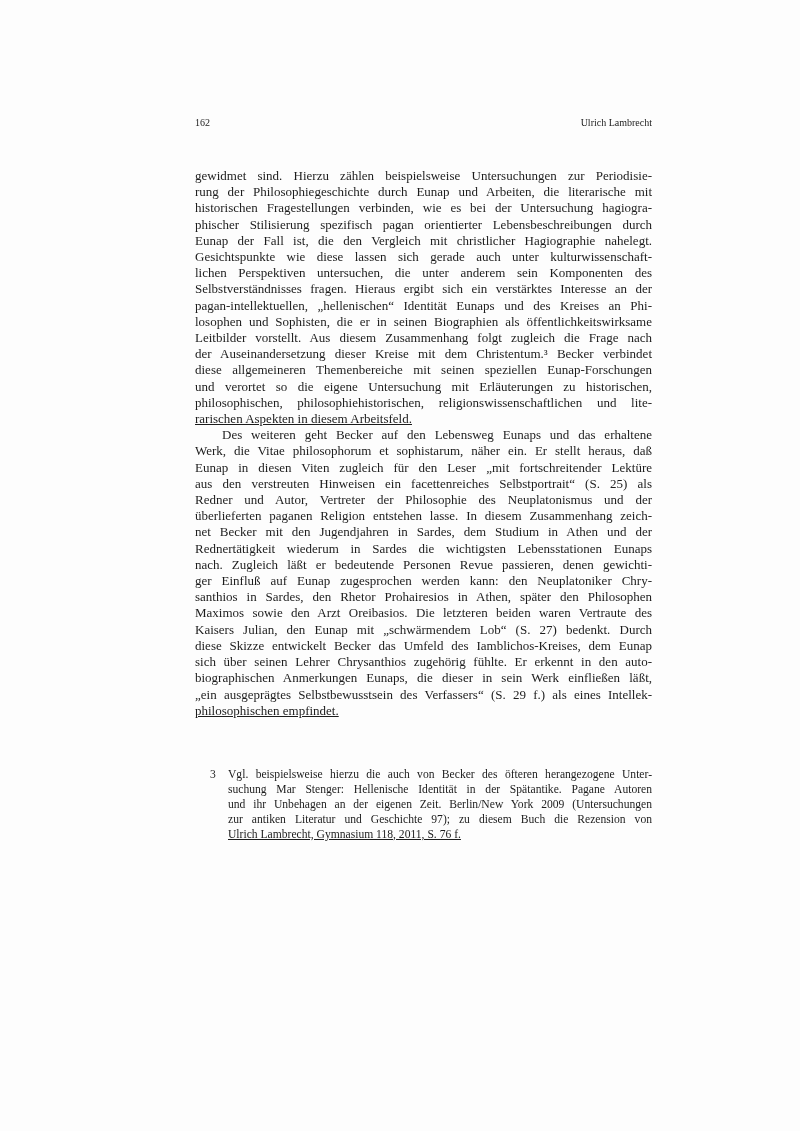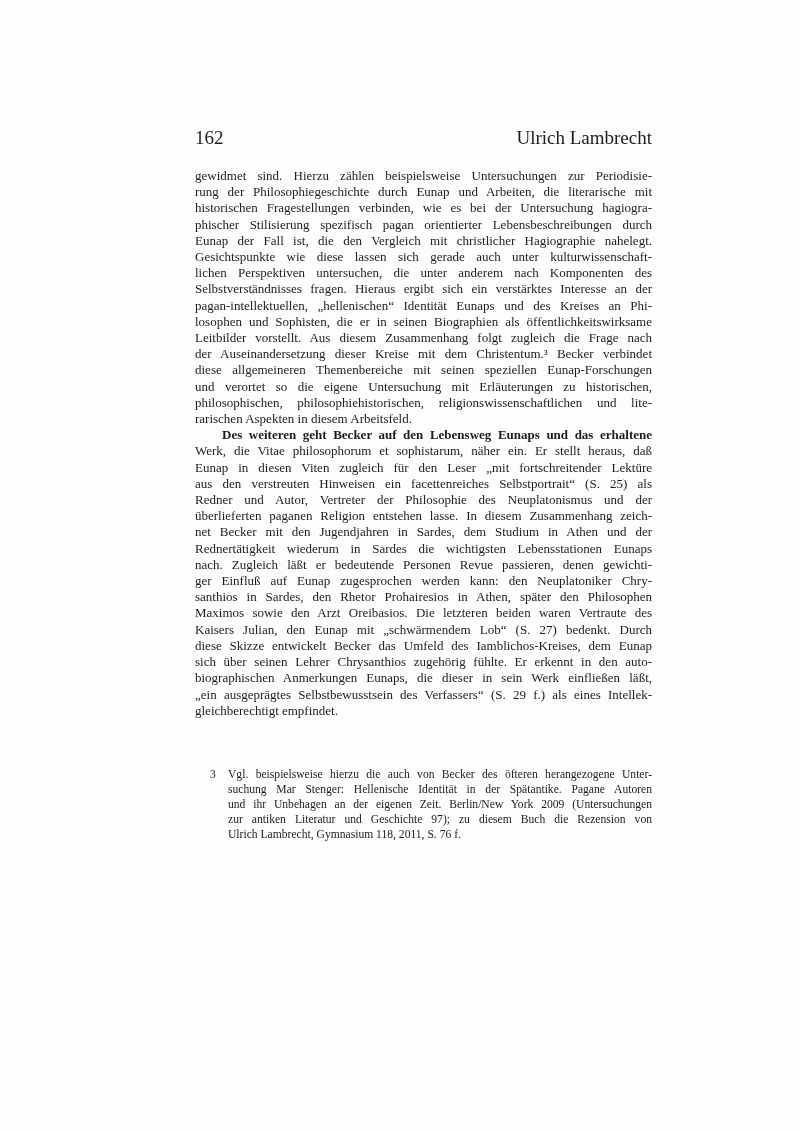--- a/index.html
+++ b/index.html
@@ -13,24 +13,24 @@
     height: 1131px;
     background: #fdfdfd;
     font-family: "Liberation Serif", "DejaVu Serif", serif;
     color: #1c1c1c;
     overflow: hidden;
   }
   
   .running-header {
     position: absolute;
     left: 195px;
-    top: 130px;
+    top: 115px;
     width: 457px;
     height: 16px;
-    font-size: 19px;
+    font-size: 10px;
     line-height: 15px;
   }
   .page-number {
     position: absolute;
     left: 0;
     top: 0;
   }
   .running-title {
     position: absolute;
     left: 0;
@@ -47,24 +47,24 @@
     font-size: 13px;
     line-height: 16.2px;
   }
   .line {
     text-align: justify;
     text-align-last: justify;
     white-space: normal;
   }
   .line.para-end {
     text-align-last: left;
+    text-decoration: underline;
   }
   .line.indent {
     text-indent: 27px;
-    font-weight: bold;
   }
   .book-title {
   }
   
   .footnote {
     position: absolute;
     left: 195px;
     top: 768px;
     width: 457px;
     box-sizing: border-box;
@@ -90,21 +90,21 @@
 
   <div class="body-text">
 
     <div>
       <div class="line">gewidmet sind. Hierzu zählen beispielsweise Untersuchungen zur Periodisie-</div>
       <div class="line">rung der Philosophiegeschichte durch Eunap und Arbeiten, die literarische mit</div>
       <div class="line">historischen Fragestellungen verbinden, wie es bei der Untersuchung hagiogra-</div>
       <div class="line">phischer Stilisierung spezifisch pagan orientierter Lebensbeschreibungen durch</div>
       <div class="line">Eunap der Fall ist, die den Vergleich mit christlicher Hagiographie nahelegt.</div>
       <div class="line">Gesichtspunkte wie diese lassen sich gerade auch unter kulturwissenschaft-</div>
-      <div class="line">lichen Perspektiven untersuchen, die unter anderem nach Komponenten des</div>
+      <div class="line">lichen Perspektiven untersuchen, die unter anderem sein Komponenten des</div>
       <div class="line">Selbstverständnisses fragen. Hieraus ergibt sich ein verstärktes Interesse an der</div>
       <div class="line">pagan-intellektuellen, „hellenischen“ Identität Eunaps und des Kreises an Phi-</div>
       <div class="line">losophen und Sophisten, die er in seinen Biographien als öffentlichkeitswirksame</div>
       <div class="line">Leitbilder vorstellt. Aus diesem Zusammenhang folgt zugleich die Frage nach</div>
       <div class="line">der Auseinandersetzung dieser Kreise mit dem Christentum.³ Becker verbindet</div>
       <div class="line">diese allgemeineren Themenbereiche mit seinen speziellen Eunap-Forschungen</div>
       <div class="line">und verortet so die eigene Untersuchung mit Erläuterungen zu historischen,</div>
       <div class="line">philosophischen, philosophiehistorischen, religionswissenschaftlichen und lite-</div>
       <div class="line para-end">rarischen Aspekten in diesem Arbeitsfeld.</div>
     </div>
@@ -120,21 +120,21 @@
       <div class="line">Rednertätigkeit wiederum in Sardes die wichtigsten Lebensstationen Eunaps</div>
       <div class="line">nach. Zugleich läßt er bedeutende Personen Revue passieren, denen gewichti-</div>
       <div class="line">ger Einfluß auf Eunap zugesprochen werden kann: den Neuplatoniker Chry-</div>
       <div class="line">santhios in Sardes, den Rhetor Prohairesios in Athen, später den Philosophen</div>
       <div class="line">Maximos sowie den Arzt Oreibasios. Die letzteren beiden waren Vertraute des</div>
       <div class="line">Kaisers Julian, den Eunap mit „schwärmendem Lob“ (S. 27) bedenkt. Durch</div>
       <div class="line">diese Skizze entwickelt Becker das Umfeld des Iamblichos-Kreises, dem Eunap</div>
       <div class="line">sich über seinen Lehrer Chrysanthios zugehörig fühlte. Er erkennt in den auto-</div>
       <div class="line">biographischen Anmerkungen Eunaps, die dieser in sein Werk einfließen läßt,</div>
       <div class="line">„ein ausgeprägtes Selbstbewusstsein des Verfassers“ (S. 29 f.) als eines Intellek-</div>
-      <div class="line para-end">gleichberechtigt empfindet.</div>
+      <div class="line para-end">philosophischen empfindet.</div>
     </div>
 
   </div>
 
   <div class="footnote">
     <span class="fn-marker">3</span>
     <div class="line">Vgl. beispielsweise hierzu die auch von Becker des öfteren herangezogene Unter-</div>
     <div class="line">suchung Mar Stenger: Hellenische Identität in der Spätantike. Pagane Autoren</div>
     <div class="line">und ihr Unbehagen an der eigenen Zeit. Berlin/New York 2009 (Untersuchungen</div>
     <div class="line">zur antiken Literatur und Geschichte 97); zu diesem Buch die Rezension von</div>

